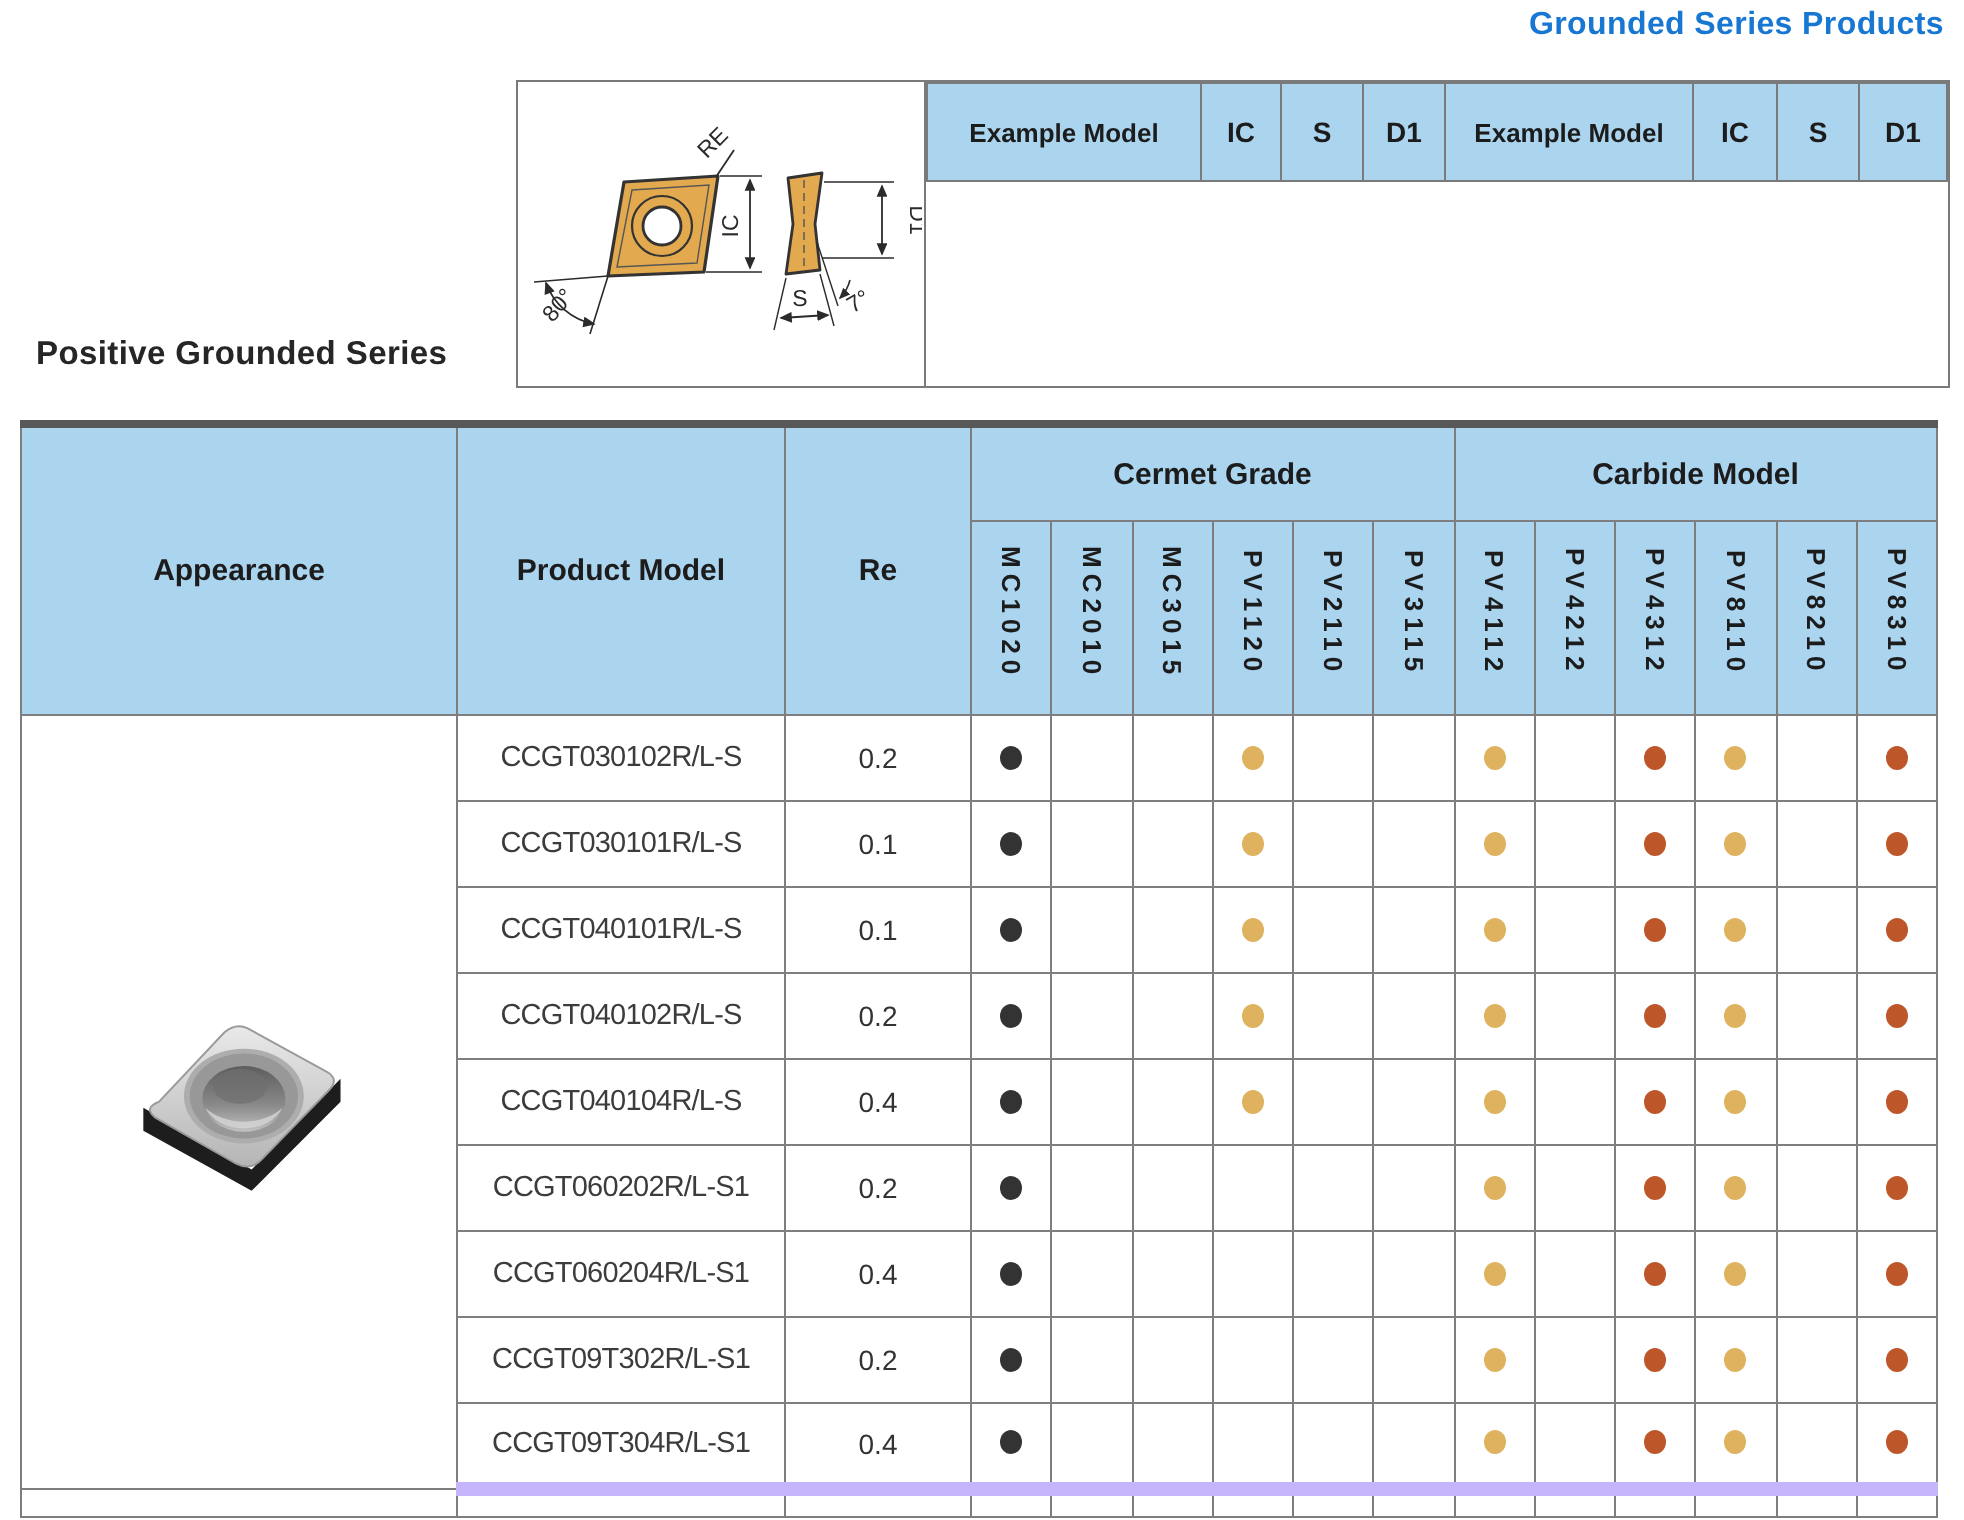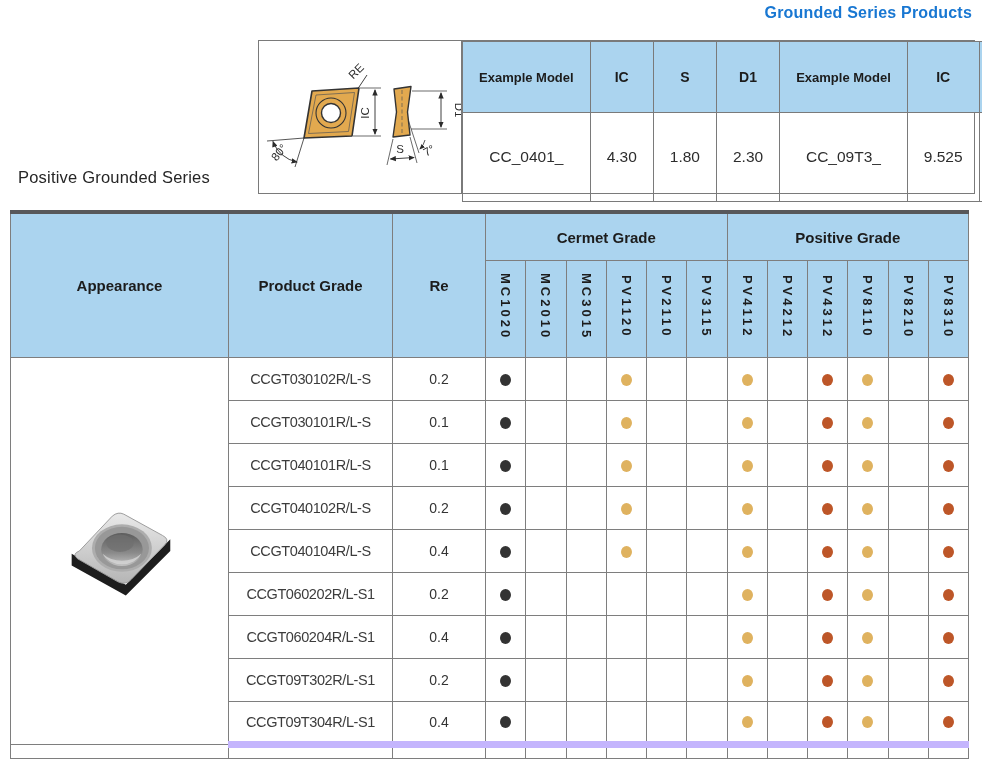--- a/index.html
+++ b/index.html
@@ -14,31 +14,31 @@
   }
   
   .spec-unit{
     position:absolute;left:258px;top:40px;width:717px;height:154px;
     border:1px solid #7a7a7a;display:flex;box-sizing:border-box;background:#fff;
   }
   .diagram-pane{width:204px;border-right:1px solid #7a7a7a;box-sizing:border-box;}
   .spec-table{border-collapse:collapse;table-layout:fixed;flex:1;height:100%;}
   .spec-table th,.spec-table td{
     border:1px solid #7a7a7a;text-align:center;vertical-align:middle;
-    padding:16px;overflow:hidden;white-space:nowrap;
+    padding:5px;overflow:hidden;white-space:nowrap;
   }
   .spec-table thead th{
     background:#abd4ef;color:#1c1c1c;font-weight:bold;font-size:13px;height:38px;
   }
   .spec-table thead th.dim{font-size:14px;}
   .spec-table td{font-size:15.5px;color:#2d2d2d;height:56px;}
   
   .section-label{
     position:absolute;left:18px;top:168px;
-    font-size:16.5px;font-weight:normal;color:#262626;letter-spacing:.2px;
+    font-size:16.5px;font-weight:bold;color:#262626;letter-spacing:.2px;
   }
   
   .main-table{
     position:absolute;left:10px;top:210px;width:958px;
     border-collapse:collapse;table-layout:fixed;
     border-top:4px solid #58585a;
   }
   .main-table th,.main-table td{
     border:1px solid #7e7e7e;padding:0;text-align:center;vertical-align:middle;
     overflow:hidden;
@@ -138,30 +138,20 @@
           <th class="dim">IC</th>
           <th class="dim">S</th>
           <th class="dim">D1</th>
           <th class="model">Example Model</th>
           <th class="dim">IC</th>
           <th class="dim">S</th>
           <th class="dim">D1</th>
         </tr>
       </thead>
     <tbody id="spec-body">
-        <tr>
-          <td>CC_0401_</td>
-          <td>4.30</td>
-          <td>1.80</td>
-          <td>2.30</td>
-          <td>CC_09T3_</td>
-          <td>9.525</td>
-          <td>3.97</td>
-          <td>4.40</td>
-        </tr>
       </tbody>
   </table>
 </div>
 
 <div class="section-label">Positive Grounded Series</div>
 
 <table class="main-table">
   <colgroup id="main-cols">
       <col style="width: 218px;">
       <col style="width: 164px;">
@@ -175,24 +165,24 @@
       <col style="width: 40.25px;">
       <col style="width: 40.25px;">
       <col style="width: 40.25px;">
       <col style="width: 40.25px;">
       <col style="width: 40.25px;">
       <col style="width: 40.25px;">
     </colgroup>
   <thead id="main-head">
       <tr class="h-top">
         <th rowspan="2" class="h-top">Appearance</th>
-        <th rowspan="2" class="h-top">Product Grade</th>
+        <th rowspan="2" class="h-top">Product Model</th>
         <th rowspan="2" class="h-top">Re</th>
         <th colspan="6" class="h-top">Cermet Grade</th>
-        <th colspan="6" class="h-top">Positive Grade</th>
+        <th colspan="6" class="h-top">Carbide Model</th>
       </tr>
       <tr>
         <th class="h-grades"><span class="vtext">MC1020</span></th>
         <th class="h-grades"><span class="vtext">MC2010</span></th>
         <th class="h-grades"><span class="vtext">MC3015</span></th>
         <th class="h-grades"><span class="vtext">PV1120</span></th>
         <th class="h-grades"><span class="vtext">PV2110</span></th>
         <th class="h-grades"><span class="vtext">PV3115</span></th>
         <th class="h-grades"><span class="vtext">PV4112</span></th>
         <th class="h-grades"><span class="vtext">PV4212</span></th>

